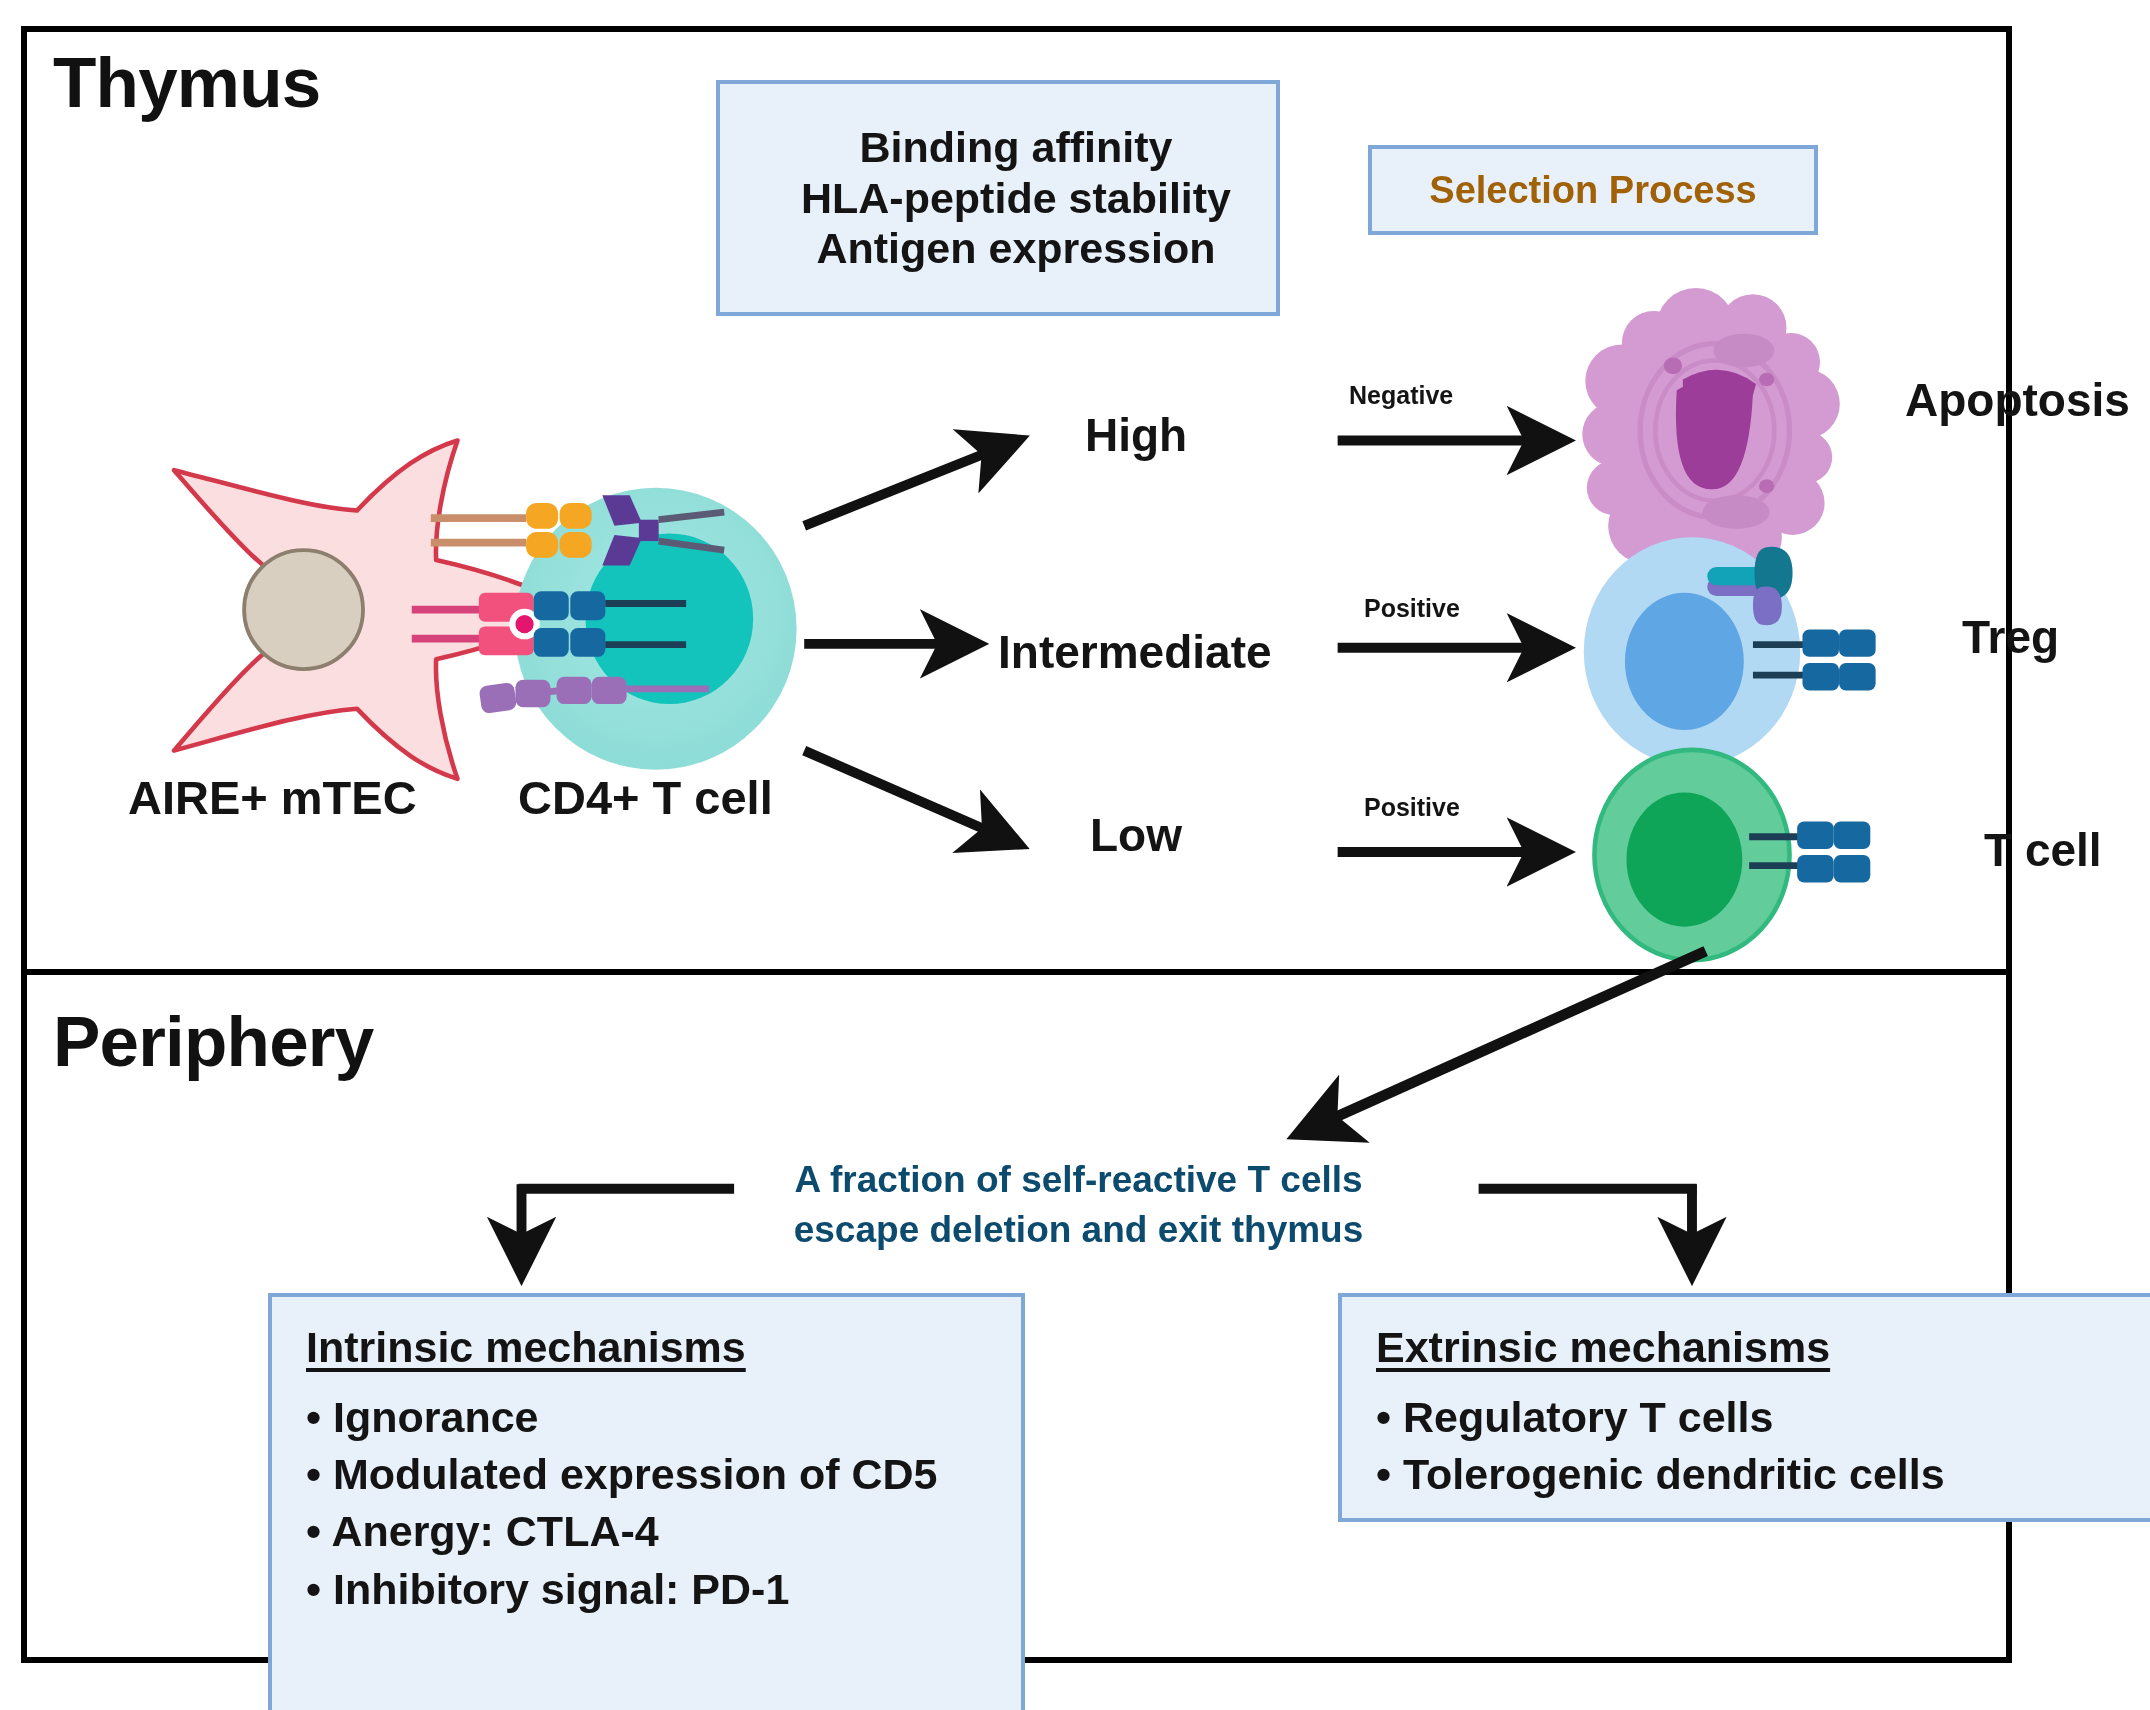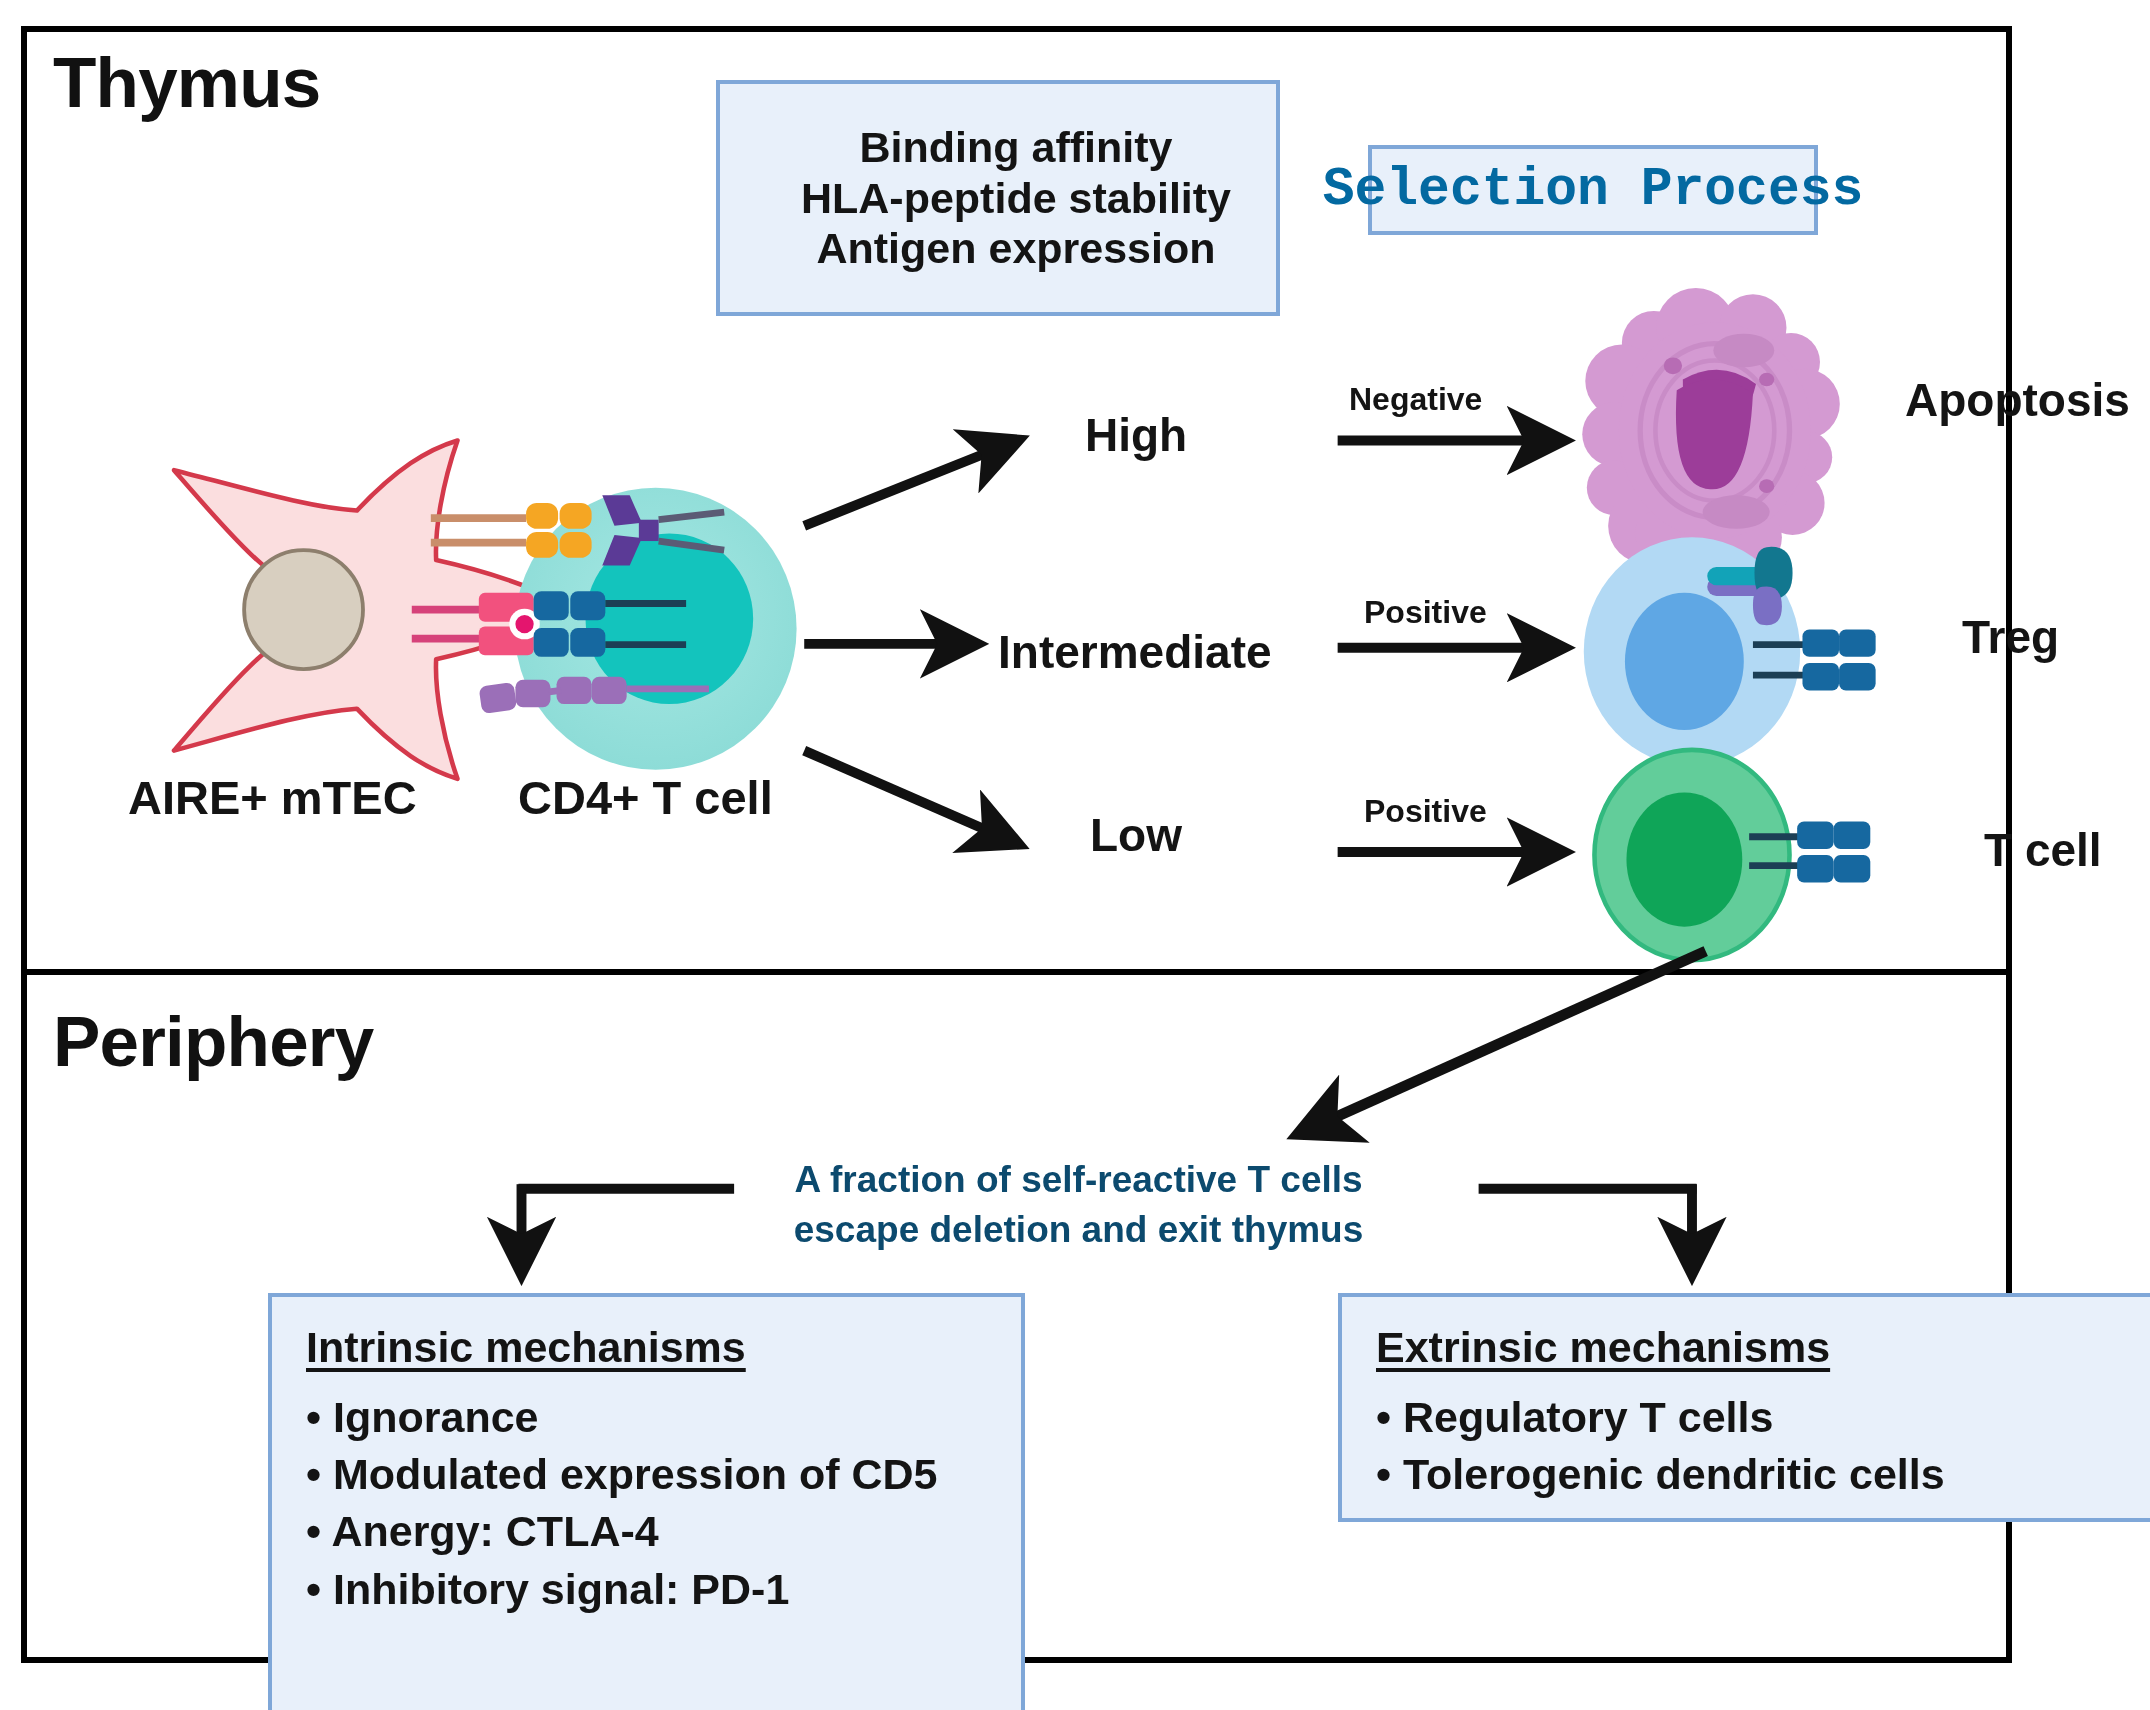--- a/index.html
+++ b/index.html
@@ -14,30 +14,30 @@
   
   .section-title{position:absolute;font-size:71px;font-weight:bold;color:#111;letter-spacing:-0.8px;white-space:nowrap;}
   #thymus-title{left:53px;top:42px;}
   #periphery-title{left:53px;top:1001px;}
 
   
   .bluebox{position:absolute;background:#e8f0fa;border:4.6px solid #7fa7d8;box-sizing:border-box;}
   #criteria-box{left:716px;top:80px;width:564px;height:236px;display:flex;flex-direction:column;align-items:center;justify-content:center;padding-left:36px;}
   #criteria-box .line{font-size:43px;font-weight:bold;color:#141414;line-height:1.18;white-space:nowrap;}
   #selection-box{left:1368px;top:145px;width:450px;height:90px;display:flex;align-items:center;justify-content:center;}
-  #selection-box .line{font-size:53px;font-weight:bold;color:#0369a1;white-space:nowrap;font-family:Liberation Mono, monospace;}
+  #selection-box .line{font-size:38px;font-weight:bold;color:#a16207;white-space:nowrap;}
 
   #intrinsic-box{left:268px;top:1293px;width:757px;height:452px;padding:26px 34px;box-sizing:border-box;}
   #extrinsic-box{left:1338px;top:1293px;width:824px;height:229px;padding:26px 34px;box-sizing:border-box;}
   .box-heading{font-size:43px;font-weight:bold;color:#141414;text-decoration:underline;text-underline-offset:6.1px;margin-bottom:17px;white-space:nowrap;}
   .box-bullet{font-size:43px;font-weight:bold;color:#141414;line-height:1.33;white-space:nowrap;}
 
   
   .label{position:absolute;font-size:46px;font-weight:bold;color:#141414;white-space:nowrap;}
-  .small-label{position:absolute;font-size:32px;font-weight:bold;color:#141414;white-space:nowrap;}
+  .small-label{position:absolute;font-size:25px;font-weight:bold;color:#141414;white-space:nowrap;}
   #lbl-mtec{left:128px;top:770px;font-size:47px;}
   #lbl-cd4{left:518px;top:770px;font-size:47px;}
   .center-note{position:absolute;font-size:37px;font-weight:bold;color:#0c4a6e;text-align:center;line-height:1.35;white-space:nowrap;}
 
   
   #art{position:absolute;left:0;top:0;width:2151px;height:1710px;pointer-events:none;}
 </style>
 </head>
 <body>
 

